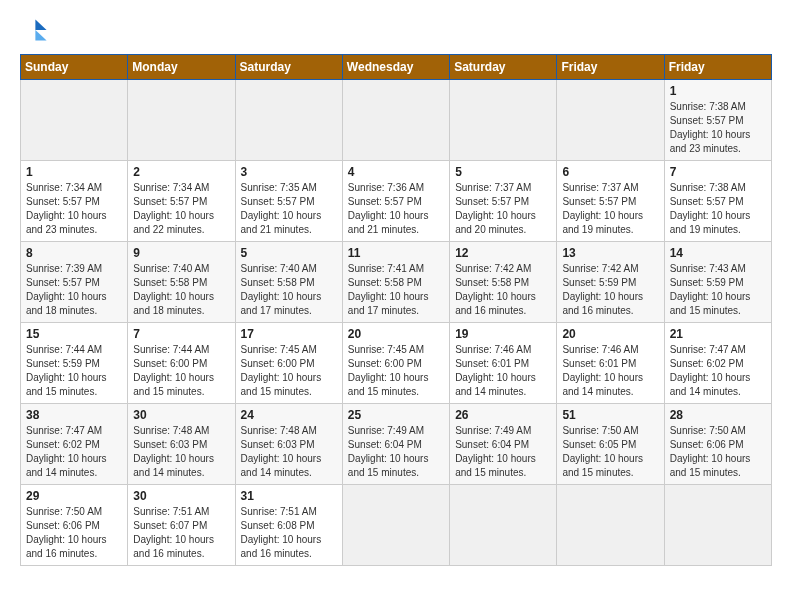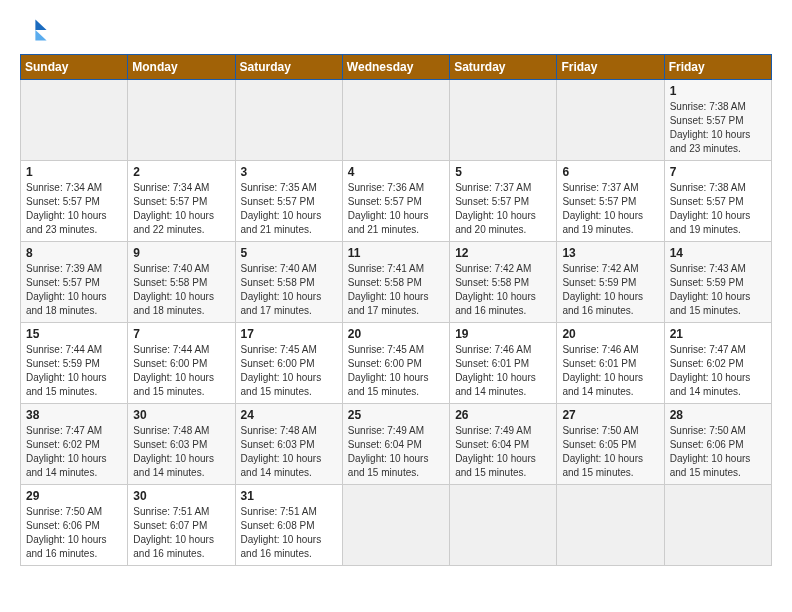--- a/index.html
+++ b/index.html
@@ -156,21 +156,21 @@
           <td><span class="day-num">19</span><span class="day-info">Sunrise: 7:46 AM<br>Sunset: 6:01 PM<br>Daylight: 10 hours<br>and 14 minutes.</span></td>
           <td><span class="day-num">20</span><span class="day-info">Sunrise: 7:46 AM<br>Sunset: 6:01 PM<br>Daylight: 10 hours<br>and 14 minutes.</span></td>
           <td><span class="day-num">21</span><span class="day-info">Sunrise: 7:47 AM<br>Sunset: 6:02 PM<br>Daylight: 10 hours<br>and 14 minutes.</span></td>
         </tr>
         <tr>
           <td><span class="day-num">38</span><span class="day-info">Sunrise: 7:47 AM<br>Sunset: 6:02 PM<br>Daylight: 10 hours<br>and 14 minutes.</span></td>
           <td><span class="day-num">30</span><span class="day-info">Sunrise: 7:48 AM<br>Sunset: 6:03 PM<br>Daylight: 10 hours<br>and 14 minutes.</span></td>
           <td><span class="day-num">24</span><span class="day-info">Sunrise: 7:48 AM<br>Sunset: 6:03 PM<br>Daylight: 10 hours<br>and 14 minutes.</span></td>
           <td><span class="day-num">25</span><span class="day-info">Sunrise: 7:49 AM<br>Sunset: 6:04 PM<br>Daylight: 10 hours<br>and 15 minutes.</span></td>
           <td><span class="day-num">26</span><span class="day-info">Sunrise: 7:49 AM<br>Sunset: 6:04 PM<br>Daylight: 10 hours<br>and 15 minutes.</span></td>
-          <td><span class="day-num">27</span><span class="day-info">Sunrise: 7:50 AM<br>Sunset: 6:05 PM<br>Daylight: 10 hours<br>and 15 minutes.</span></td>
+          <td><span class="day-num">51</span><span class="day-info">Sunrise: 7:50 AM<br>Sunset: 6:05 PM<br>Daylight: 10 hours<br>and 15 minutes.</span></td>
           <td><span class="day-num">28</span><span class="day-info">Sunrise: 7:50 AM<br>Sunset: 6:06 PM<br>Daylight: 10 hours<br>and 15 minutes.</span></td>
         </tr>
         <tr>
           <td><span class="day-num">29</span><span class="day-info">Sunrise: 7:50 AM<br>Sunset: 6:06 PM<br>Daylight: 10 hours<br>and 16 minutes.</span></td>
           <td><span class="day-num">30</span><span class="day-info">Sunrise: 7:51 AM<br>Sunset: 6:07 PM<br>Daylight: 10 hours<br>and 16 minutes.</span></td>
           <td><span class="day-num">31</span><span class="day-info">Sunrise: 7:51 AM<br>Sunset: 6:08 PM<br>Daylight: 10 hours<br>and 16 minutes.</span></td>
           <td class="empty-cell"></td>
           <td class="empty-cell"></td>
           <td class="empty-cell"></td>
           <td class="empty-cell"></td>

